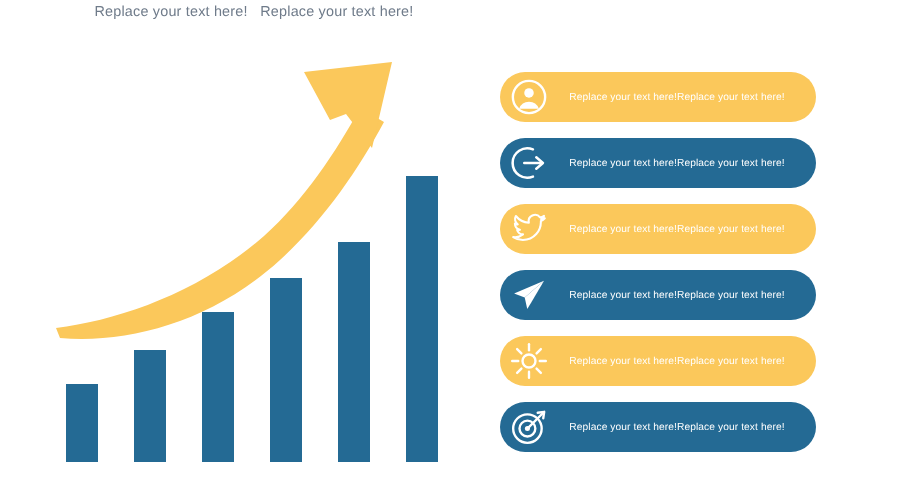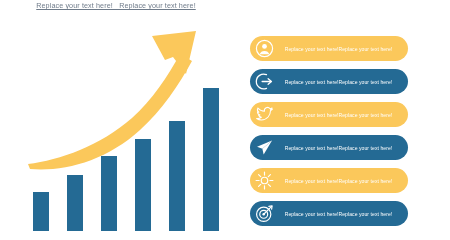--- a/index.html
+++ b/index.html
@@ -11,30 +11,29 @@
     width: 450px;
     height: 231px;
     overflow: hidden;
     font-family: "Liberation Sans", sans-serif;
     position: relative;
   }
 
   
   #header-text {
     position: absolute;
-    left: 1px;
+    left: 12px;
     top: 1px;
     width: 230px;
     text-align: center;
     font-size: 7.2px;
     line-height: 10px;
     color: #6f7b8a;
     white-space: pre;
     letter-spacing: 0.1px;
-    text-decoration: underline;
   }
 
   
   #chart-area {
     position: absolute;
     left: 0;
     top: 0;
     width: 245px;
     height: 231px;
   }

